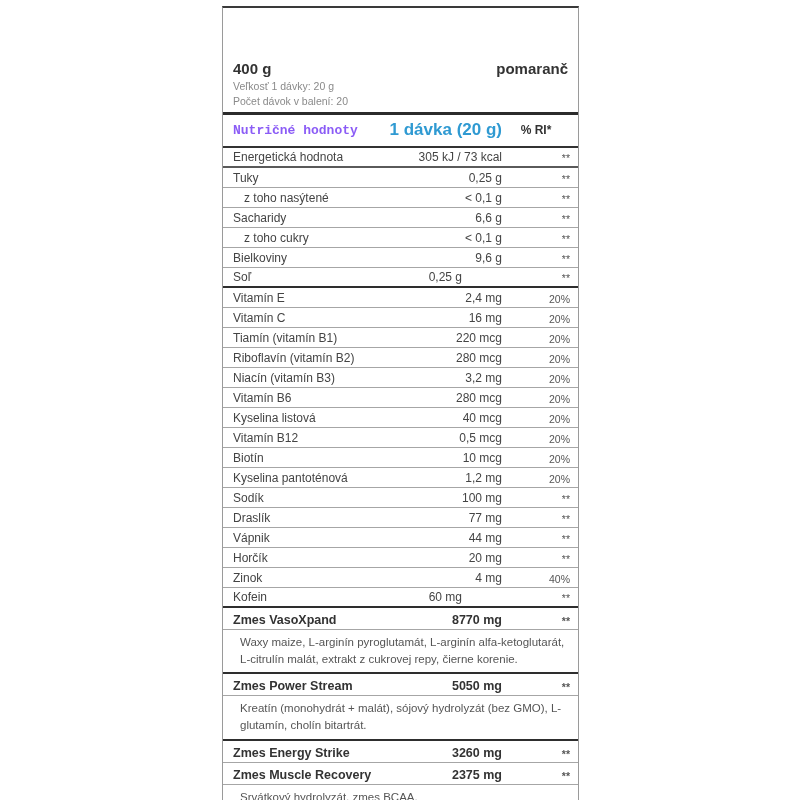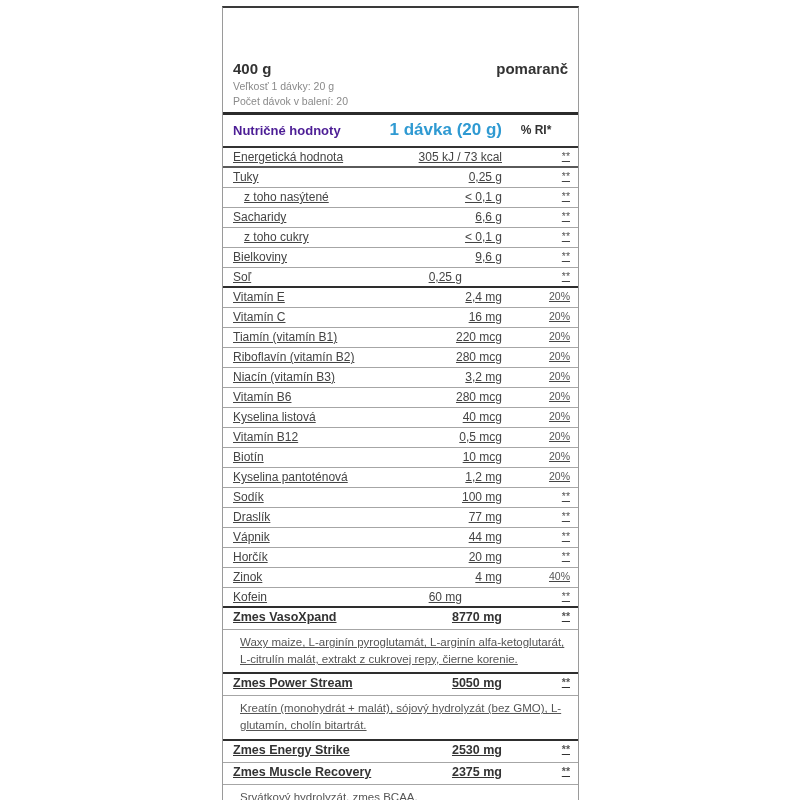--- a/index.html
+++ b/index.html
@@ -9,25 +9,25 @@
     border-left:1px solid #9a9a9a; border-right:1px solid #9a9a9a; border-top:2px solid #3a3a3a;
     background:#fff; color:#3c3c3c;
   }
   
   .title-block { padding:7px 10px 5px 10px; border-bottom:3px solid #2b2b2b; }
   .title-row { display:flex; justify-content:space-between; align-items:baseline;margin-top:45px; }
   .weight, .flavor { font-size:15px; font-weight:bold; color:#333; }
   .subline { font-size:10.5px; color:#8a8a8a; margin-top:3px; }
   
   .header-row { display:flex; align-items:center; padding:5px 0 6px 0; border-bottom:2px solid #333; }
-  .header-row .c1 { flex:1; padding-left:10px; font-size:13px; font-weight:bold; color:#4c1d95; }
+  .header-row .c1 { flex:1; padding-left:10px; font-size:13px; font-weight:bold; color:#8b5cf6;font-family:Liberation Mono, monospace; }
   .header-row .c2 { width:130px; text-align:right; font-size:17px; font-weight:bold; }
   .header-row .c3 { width:76px; text-align:center; padding-right:8px; font-size:12px; font-weight:bold; color:#333; }
   
-  .row { display:flex; align-items:flex-start; border-bottom:1px solid #a6a6a6; min-height:20px; padding:2px 0; font-size:12px; color:#444;text-decoration:underline; }
+  .row { display:flex; align-items:flex-end; border-bottom:1px solid #a6a6a6; min-height:20px; padding:2px 0; font-size:12px; color:#444; }
   .row .c1 { flex:1; padding-left:10px; }
   .row.indent .c1 { padding-left:21px; }
   .row .c2 { width:130px; text-align:right; white-space:nowrap; }
   .row .c3 { width:76px; text-align:right; padding-right:8px; font-size:10.5px; color:#555; }
   .row.blend { font-weight:bold; color:#333; min-height:22px; font-size:12.5px; }
   .row.blend .c3 { font-weight:bold; }
   .row.desc { display:block; padding:4px 10px 5px 17px; font-size:11.5px; line-height:1.45; color:#555; }
   .sep-med   { border-bottom:2px solid #5a5a5a !important; }
   .sep-thick { border-bottom:2px solid #2e2e2e !important;gap:40px; }
   .sep-double{ border-bottom:5px double #2b2b2b !important; }
@@ -175,21 +175,21 @@
       </div>
       <div class="row desc sep-thick">Waxy maize, L-arginín pyroglutamát, L-arginín alfa-ketoglutarát, L-citrulín malát, extrakt z cukrovej repy, čierne korenie.</div>
       <div class="row blend">
         <span class="c1">Zmes Power Stream</span>
         <span class="c2">5050 mg</span>
         <span class="c3">**</span>
       </div>
       <div class="row desc sep-thick">Kreatín (monohydrát + malát), sójový hydrolyzát (bez GMO), L-glutamín, cholín bitartrát.</div>
       <div class="row blend">
         <span class="c1">Zmes Energy Strike</span>
-        <span class="c2">2530 mg</span>
+        <span class="c2">3260 mg</span>
         <span class="c3">**</span>
       </div>
       <div class="row blend">
         <span class="c1">Zmes Muscle Recovery</span>
         <span class="c2">2375 mg</span>
         <span class="c3">**</span>
       </div>
       <div class="row desc sep-double">Srvátkový hydrolyzát, zmes BCAA.</div>
     </div>
 

